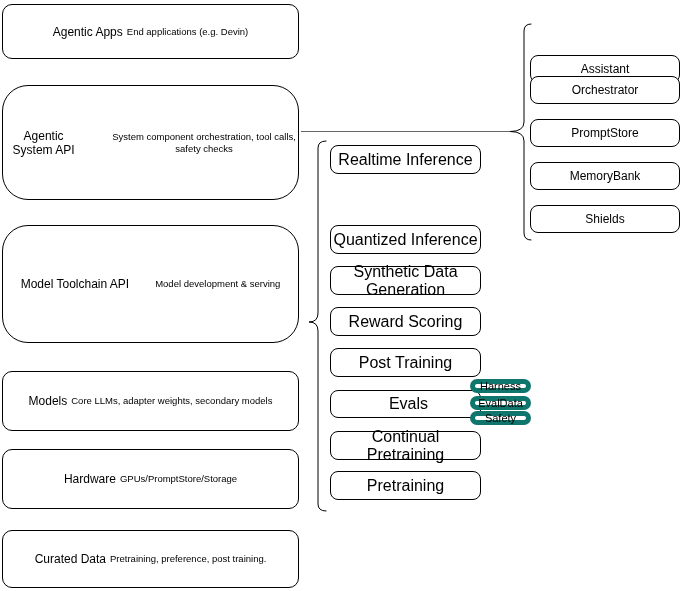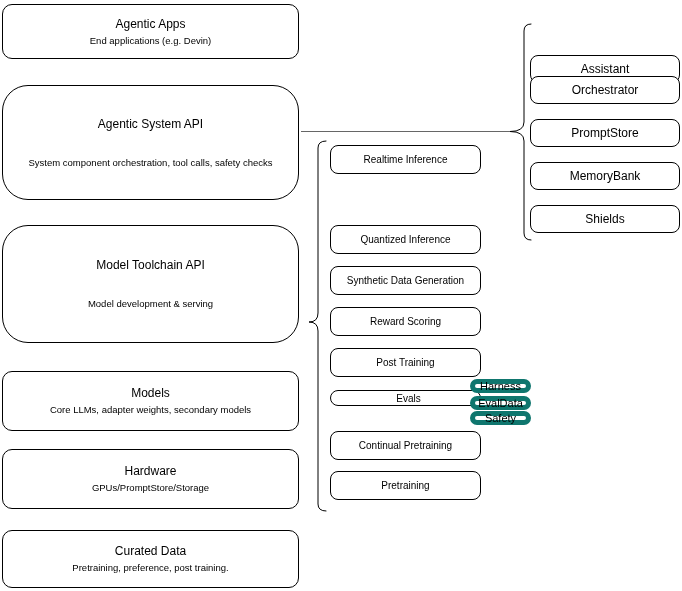--- a/index.html
+++ b/index.html
@@ -29,21 +29,21 @@
     border: 1px solid #000000;
     display: flex;
     align-items: center;
     justify-content: center;
     text-align: center;
     z-index: 1;
   }
   .stack-node {
     left: 2px;
     width: 297px;
-    flex-direction: column;
+    flex-direction: row;
     gap: 4px;
     border-radius: 10px;
   }
   .stack-node.big {
     border-radius: 26px;
     gap: 26px;
   }
   .stack-node .title {
     font-size: 12px;
     line-height: 14px;
@@ -51,21 +51,21 @@
   .stack-node .subtitle {
     font-size: 9.5px;
     line-height: 12px;
     text-align: center;
   }
   .mid-node {
     left: 330px;
     width: 151px;
     height: 29px;
     border-radius: 8px;
-    font-size: 10px;
+    font-size: 16px;
   }
   .right-node {
     left: 530px;
     width: 150px;
     height: 28px;
     border-radius: 8px;
     font-size: 12px;
   }
   .pill {
     position: absolute;
@@ -123,21 +123,21 @@
   <div class="node stack-node" style="top:530px;height:58px;">
     <div class="title">Curated Data</div>
     <div class="subtitle">Pretraining, preference, post training.</div>
   </div>
 
   <div class="node mid-node" style="top:145px;">Realtime Inference</div>
   <div class="node mid-node" style="top:225px;">Quantized Inference</div>
   <div class="node mid-node" style="top:266px;">Synthetic Data Generation</div>
   <div class="node mid-node" style="top:307px;">Reward Scoring</div>
   <div class="node mid-node" style="top:348px;">Post Training</div>
-  <div class="node mid-node" style="top:390px;height:16px;padding-left:6px;">Evals</div>
+  <div class="node mid-node" style="top:390px;height:28px;padding-left:6px;">Evals</div>
   <div class="node mid-node" style="top:431px;">Continual Pretraining</div>
   <div class="node mid-node" style="top:471px;">Pretraining</div>
 
   <div class="pill" style="top:379px;">Harness</div>
   <div class="pill" style="top:396px;">EvalData</div>
   <div class="pill" style="top:411px;">Safety</div>
 
   <div class="node right-node" style="top:36px;margin-top:19px;">Assistant</div>
   <div class="node right-node" style="top:76px;">Orchestrator</div>
   <div class="node right-node" style="top:119px;">PromptStore</div>

